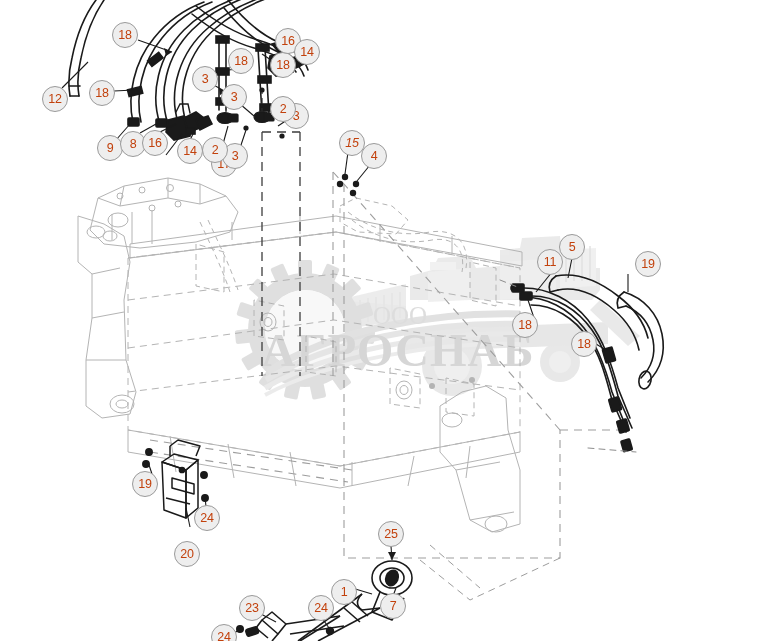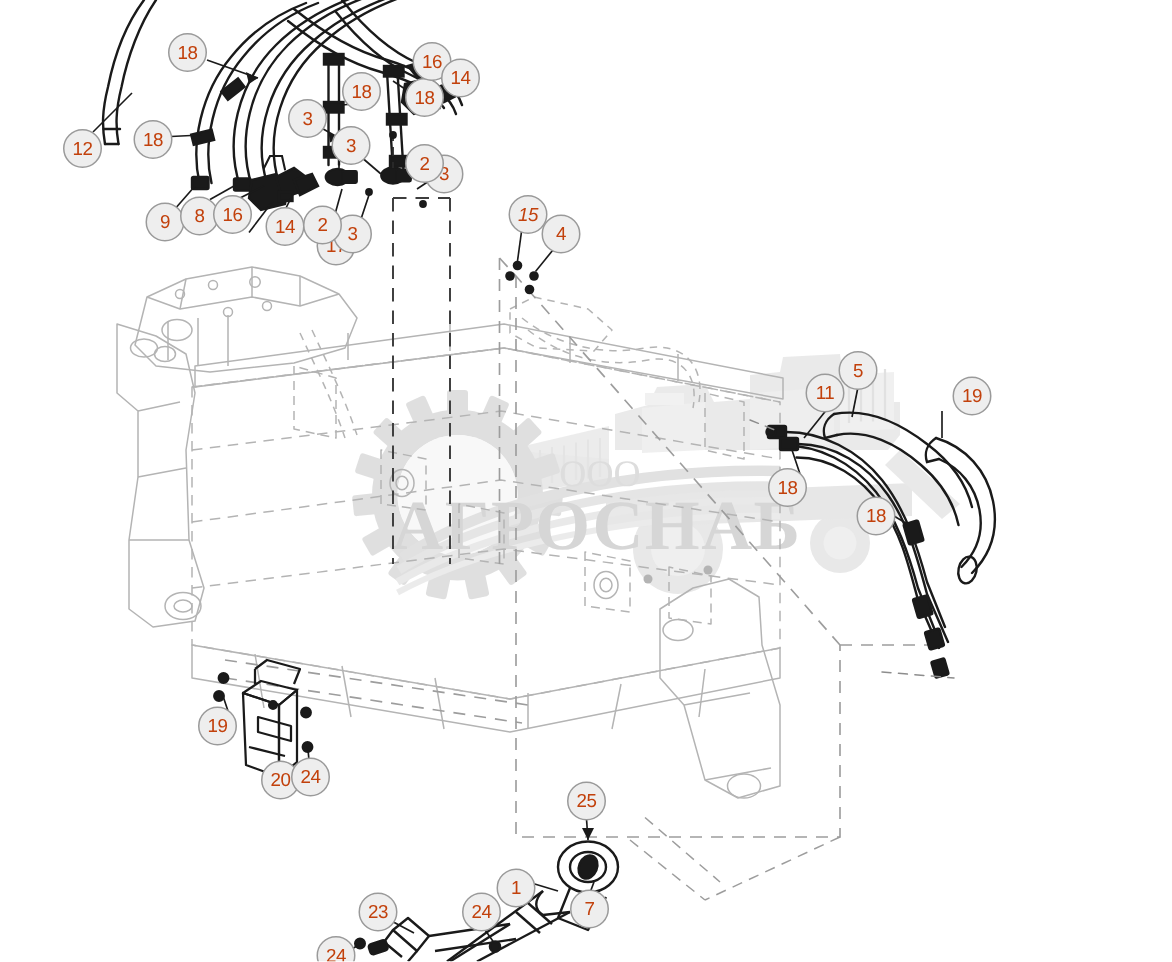--- a/index.html
+++ b/index.html
@@ -521,21 +521,21 @@
     <div class="callout" style="left:283px; top:109px;">2</div>
     <div class="callout" style="left:215px; top:150px;">2</div>
     <div class="callout" style="left:352px; top:143px;font-style:italic;">15</div>
     <div class="callout" style="left:374px; top:156px;">4</div>
     <div class="callout" style="left:550px; top:262px;">11</div>
     <div class="callout" style="left:572px; top:247px;">5</div>
     <div class="callout" style="left:648px; top:264px;">19</div>
     <div class="callout" style="left:525px; top:325px;">18</div>
     <div class="callout" style="left:584px; top:344px;">18</div>
     <div class="callout" style="left:145px; top:484px;">19</div>
-    <div class="callout" style="left:187px; top:520px;text-align:center;">20</div>
+    <div class="callout" style="left:187px; top:554px;text-align:center;">20</div>
     <div class="callout" style="left:207px; top:518px;">24</div>
     <div class="callout" style="left:391px; top:534px;">25</div>
     <div class="callout" style="left:344px; top:592px;">1</div>
     <div class="callout" style="left:393px; top:606px;">7</div>
     <div class="callout" style="left:252px; top:608px;">23</div>
     <div class="callout" style="left:321px; top:608px;">24</div>
     <div class="callout" style="left:224px; top:637px;">24</div>
   </div>
 
 </div>

